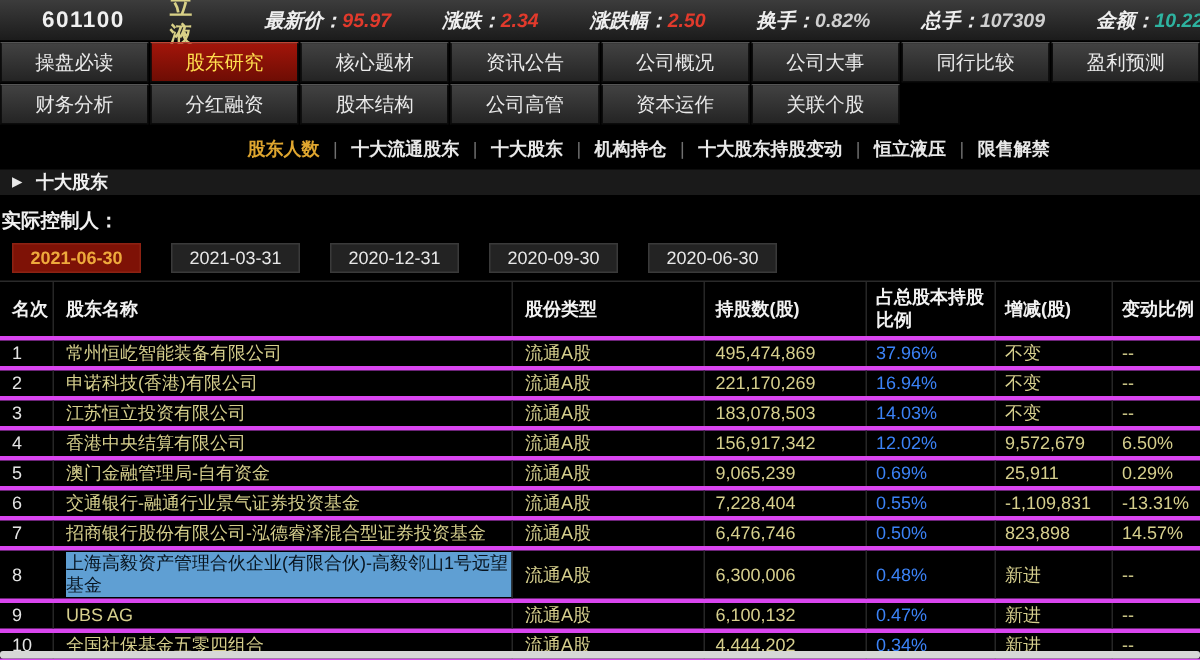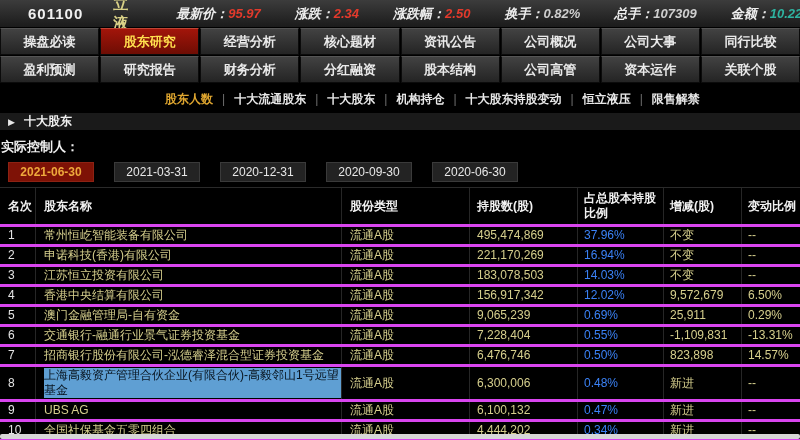--- a/index.html
+++ b/index.html
@@ -13,21 +13,21 @@
   .qfields{display:flex;margin-left:48px;gap:34px;}
   .qitem{font-size:13px;font-weight:bold;white-space:nowrap;font-style:italic;}
   .qitem .lbl{color:#eeeeee;}
   .v-red{color:#e23a2c;}
   .v-teal{color:#2eb3a0;}
   .v-plain{color:#cfcfcf;}
   
   .menu{display:grid;grid-template-columns:repeat(8,1fr);grid-auto-rows:27px;gap:1px;background:#000;}
   .menu-btn{display:flex;align-items:center;justify-content:center;cursor:pointer;
             background:linear-gradient(180deg,#424242,#242424);border:1px solid #0b0b0b;
-            border-top-color:#555;font-size:13px;font-weight:bold;color:#eaeaea;box-sizing:border-box;}
+            border-top-color:#555;font-size:13px;font-weight:normal;color:#eaeaea;box-sizing:border-box;}
   .menu-btn.active{background:linear-gradient(180deg,#a2150a,#6e0d04);border-top-color:#c04434;color:#ffdf4e;}
   
   .subtabs{height:20px;margin-top:6px;display:flex;align-items:center;padding-left:165px;
            font-size:12px;font-weight:bold;}
   .subtab{color:#e8e8e8;cursor:pointer;white-space:nowrap;}
   .subtab.active{color:#dfa62f;}
   .sep{color:#6f6f6f;margin:0 9px;font-weight:normal;}
   
   .section{height:17px;margin-top:4px;background:#1a1a1a;display:flex;align-items:center;
            font-size:12px;font-weight:bold;color:#f0f0f0;}
@@ -79,28 +79,26 @@
         <span class="qitem"><span class="lbl">涨跌幅：</span><span class="v-red">2.50</span></span>
         <span class="qitem"><span class="lbl">换手：</span><span class="v-plain">0.82%</span></span>
         <span class="qitem"><span class="lbl">总手：</span><span class="v-plain">107309</span></span>
         <span class="qitem"><span class="lbl">金额：</span><span class="v-teal">10.22亿</span></span>
       </span>
   </div>
 
   <div class="menu">
       <div class="menu-btn">操盘必读</div>
       <div class="menu-btn active">股东研究</div>
-      <div class="menu-btn">经营分析</div>
       <div class="menu-btn">核心题材</div>
       <div class="menu-btn">资讯公告</div>
       <div class="menu-btn">公司概况</div>
       <div class="menu-btn">公司大事</div>
       <div class="menu-btn">同行比较</div>
       <div class="menu-btn">盈利预测</div>
-      <div class="menu-btn">研究报告</div>
       <div class="menu-btn">财务分析</div>
       <div class="menu-btn">分红融资</div>
       <div class="menu-btn">股本结构</div>
       <div class="menu-btn">公司高管</div>
       <div class="menu-btn">资本运作</div>
       <div class="menu-btn">关联个股</div>
     </div>
 
   <div class="subtabs">
       <span class="subtab active">股东人数</span>

